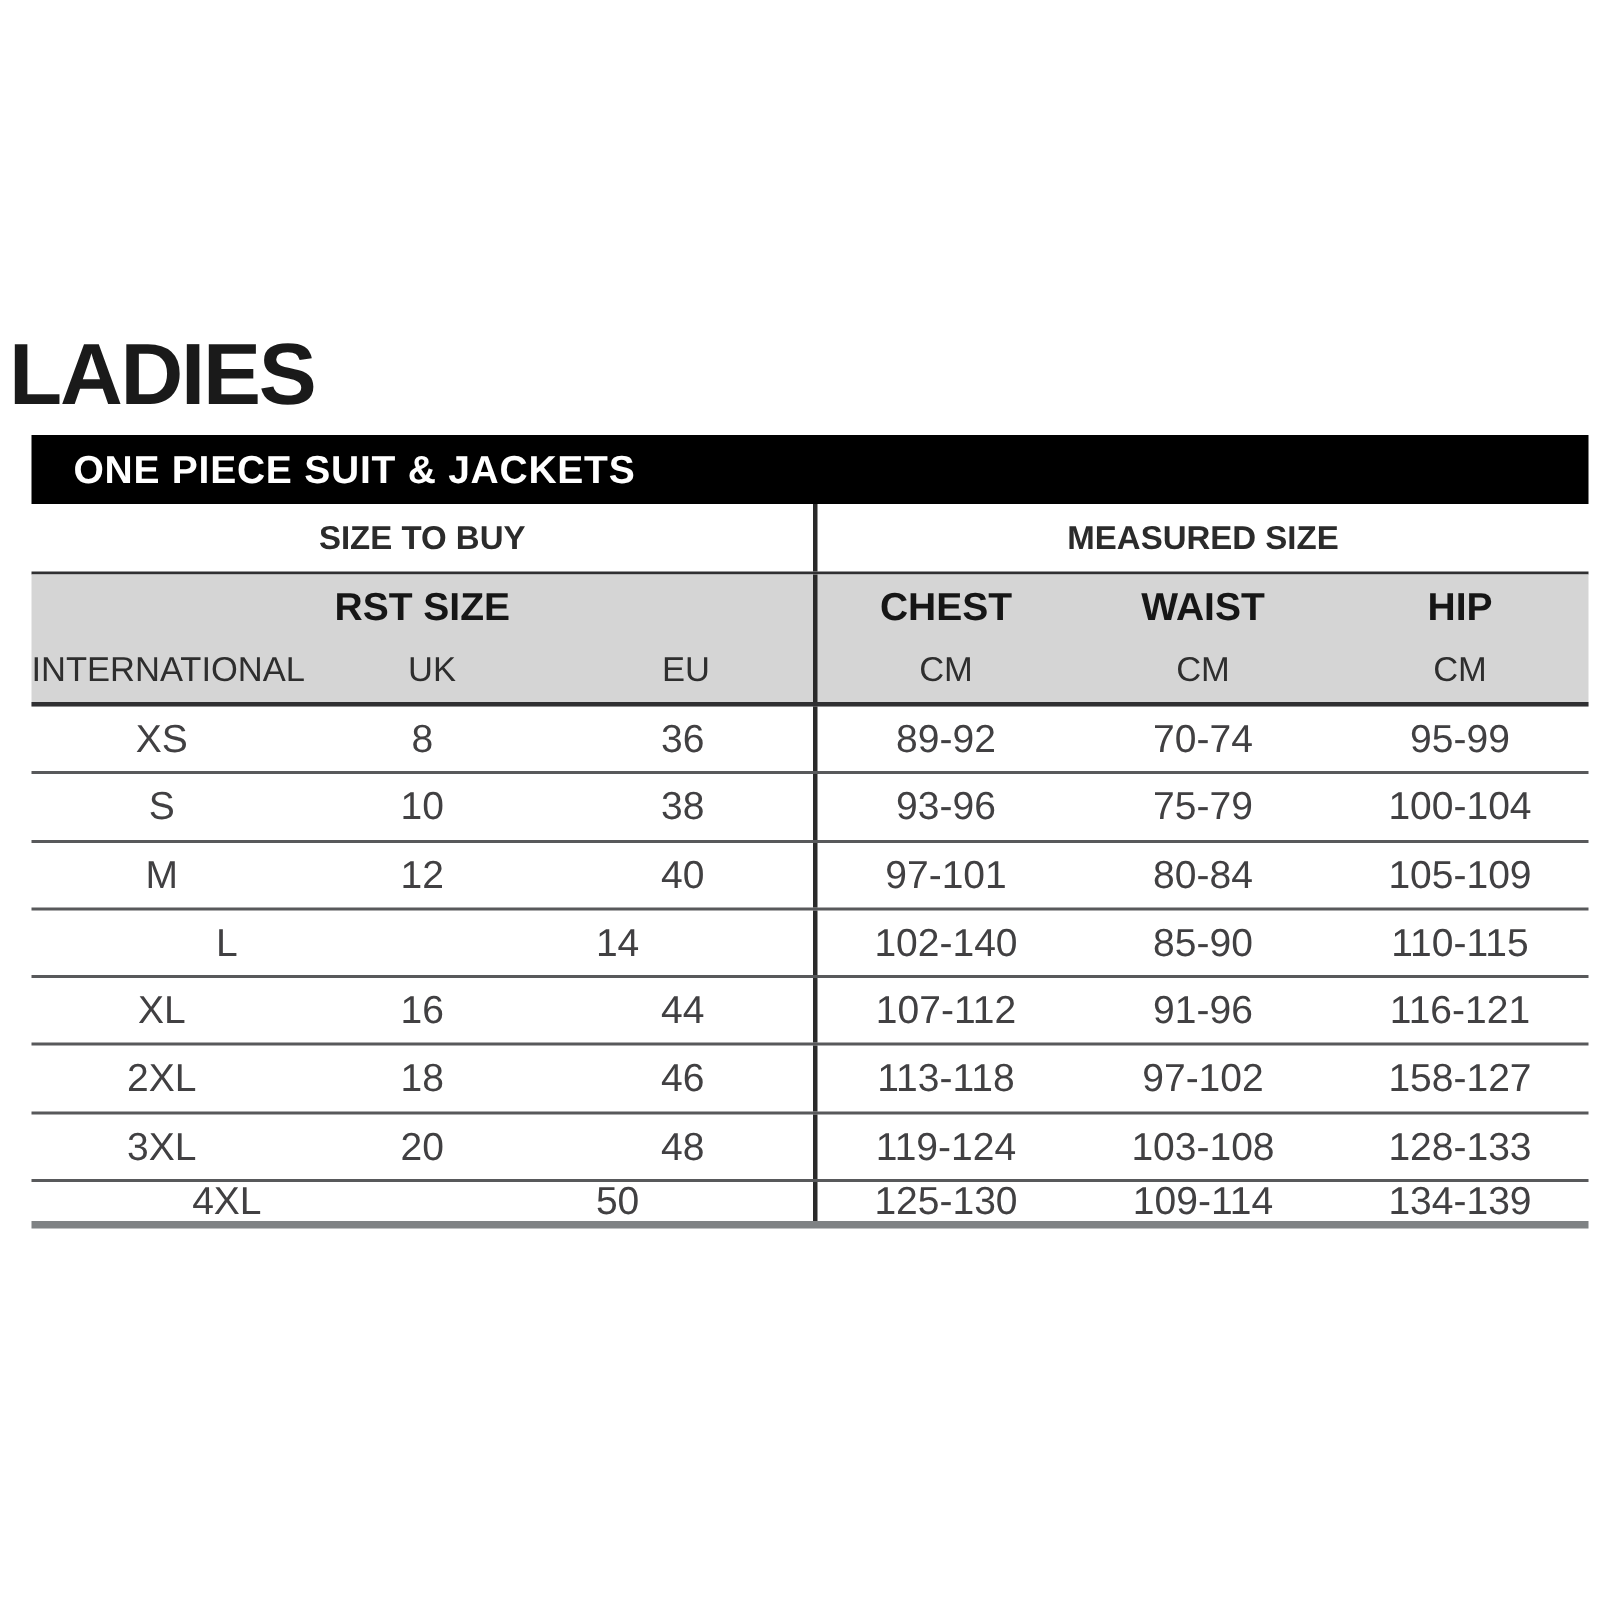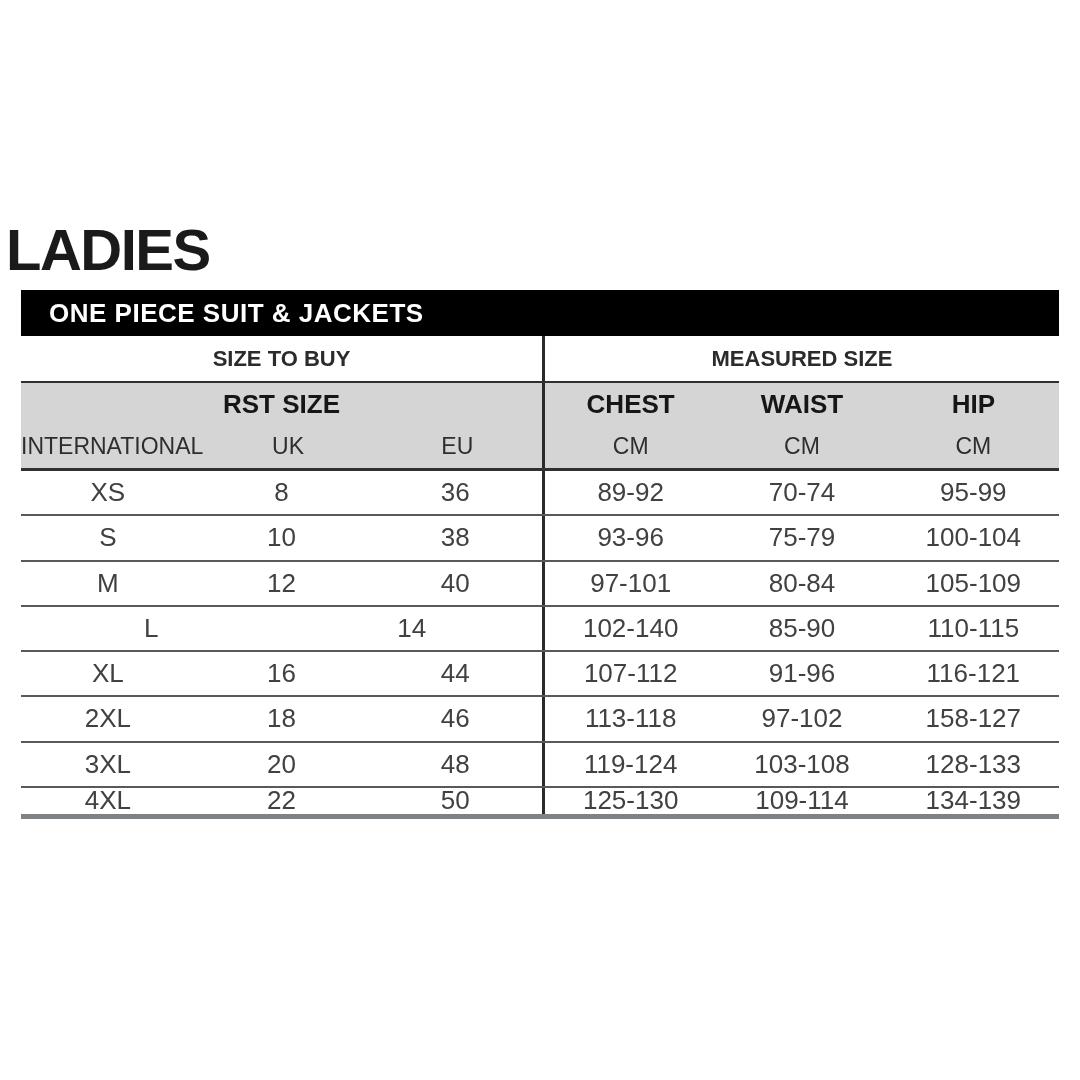--- a/index.html
+++ b/index.html
@@ -200,21 +200,20 @@
           <div class="half right">
             <span class="cell">119-124</span>
             <span class="cell">103-108</span>
             <span class="cell">128-133</span>
           </div>
         </div>
 
         <div class="data-row">
           <div class="half left">
             <span class="cell">4XL</span>
-            <span class="cell">22</span>
             <span class="cell">50</span>
           </div>
           <div class="half right">
             <span class="cell">125-130</span>
             <span class="cell">109-114</span>
             <span class="cell">134-139</span>
           </div>
         </div>
       </div>
 

